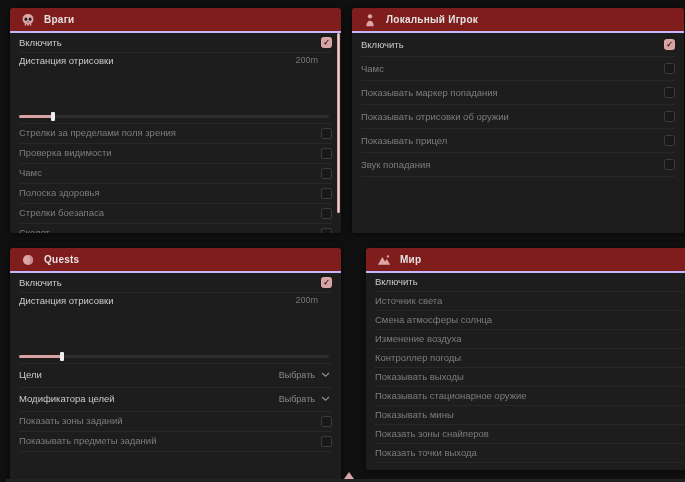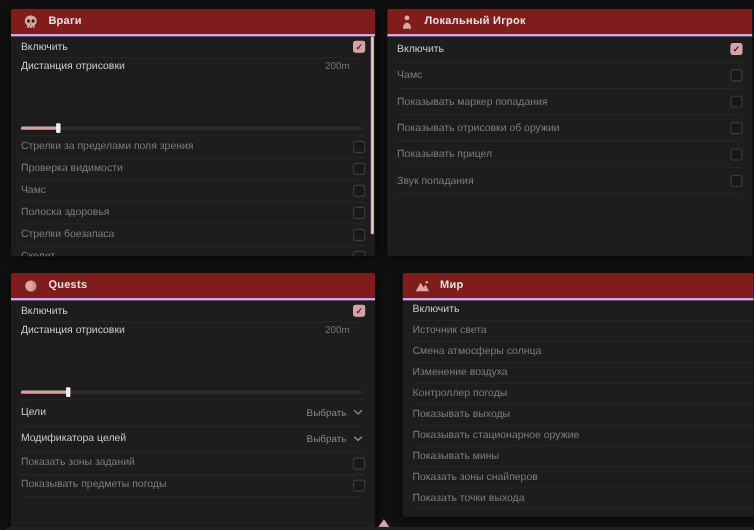--- a/index.html
+++ b/index.html
@@ -204,21 +204,21 @@
           <svg width="9" height="6" viewBox="0 0 9 6">
             <path d="M1 1l3.5 3.3L8 1" fill="none" stroke="#8d8d8d" stroke-width="1.2"></path>
           </svg>
         </span>
       </div>
       <div class="row checkbox">
         <span class="lbl">Показать зоны заданий</span>
         <span class="cb"></span>
       </div>
       <div class="row checkbox">
-        <span class="lbl">Показывать предметы погоды</span>
+        <span class="lbl">Показывать предметы заданий</span>
         <span class="cb"></span>
       </div>
     </div>
 </div>
 
 <div class="panel" id="panel-3">
   <div class="hdr">
     <svg class="hicon" viewBox="0 0 16 16">
       <path d="M1 13.4 6.1 4.6l3.1 5 2-2.8 3.8 6.6z" fill="#dda6a6"></path>
       <circle cx="12.5" cy="4" r="1.3" fill="#dda6a6"></circle>

